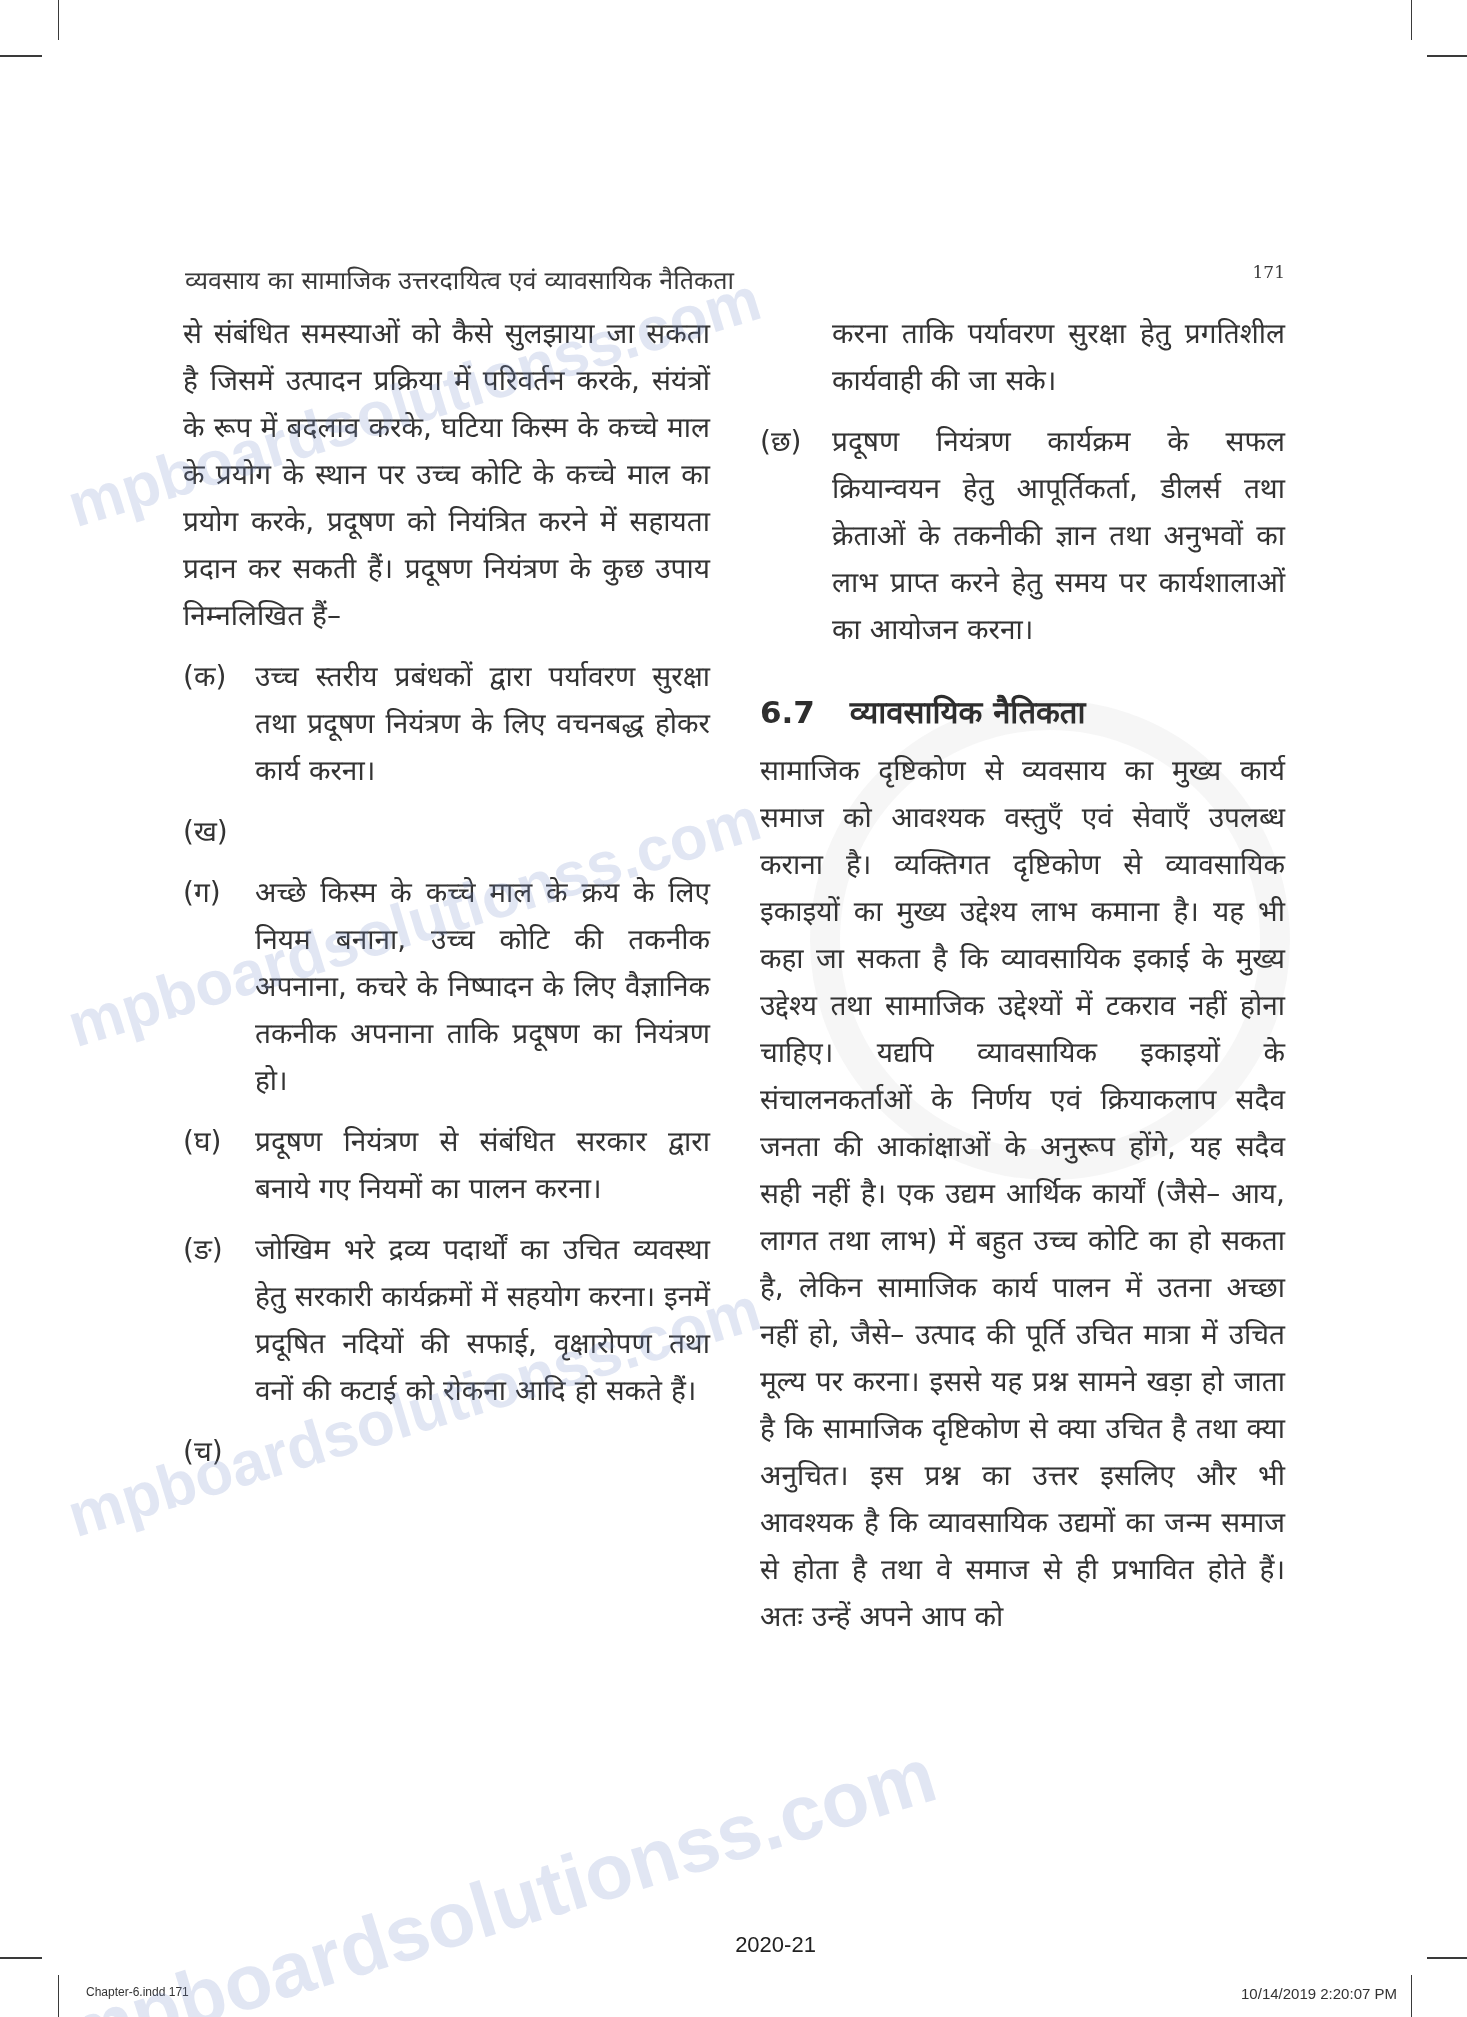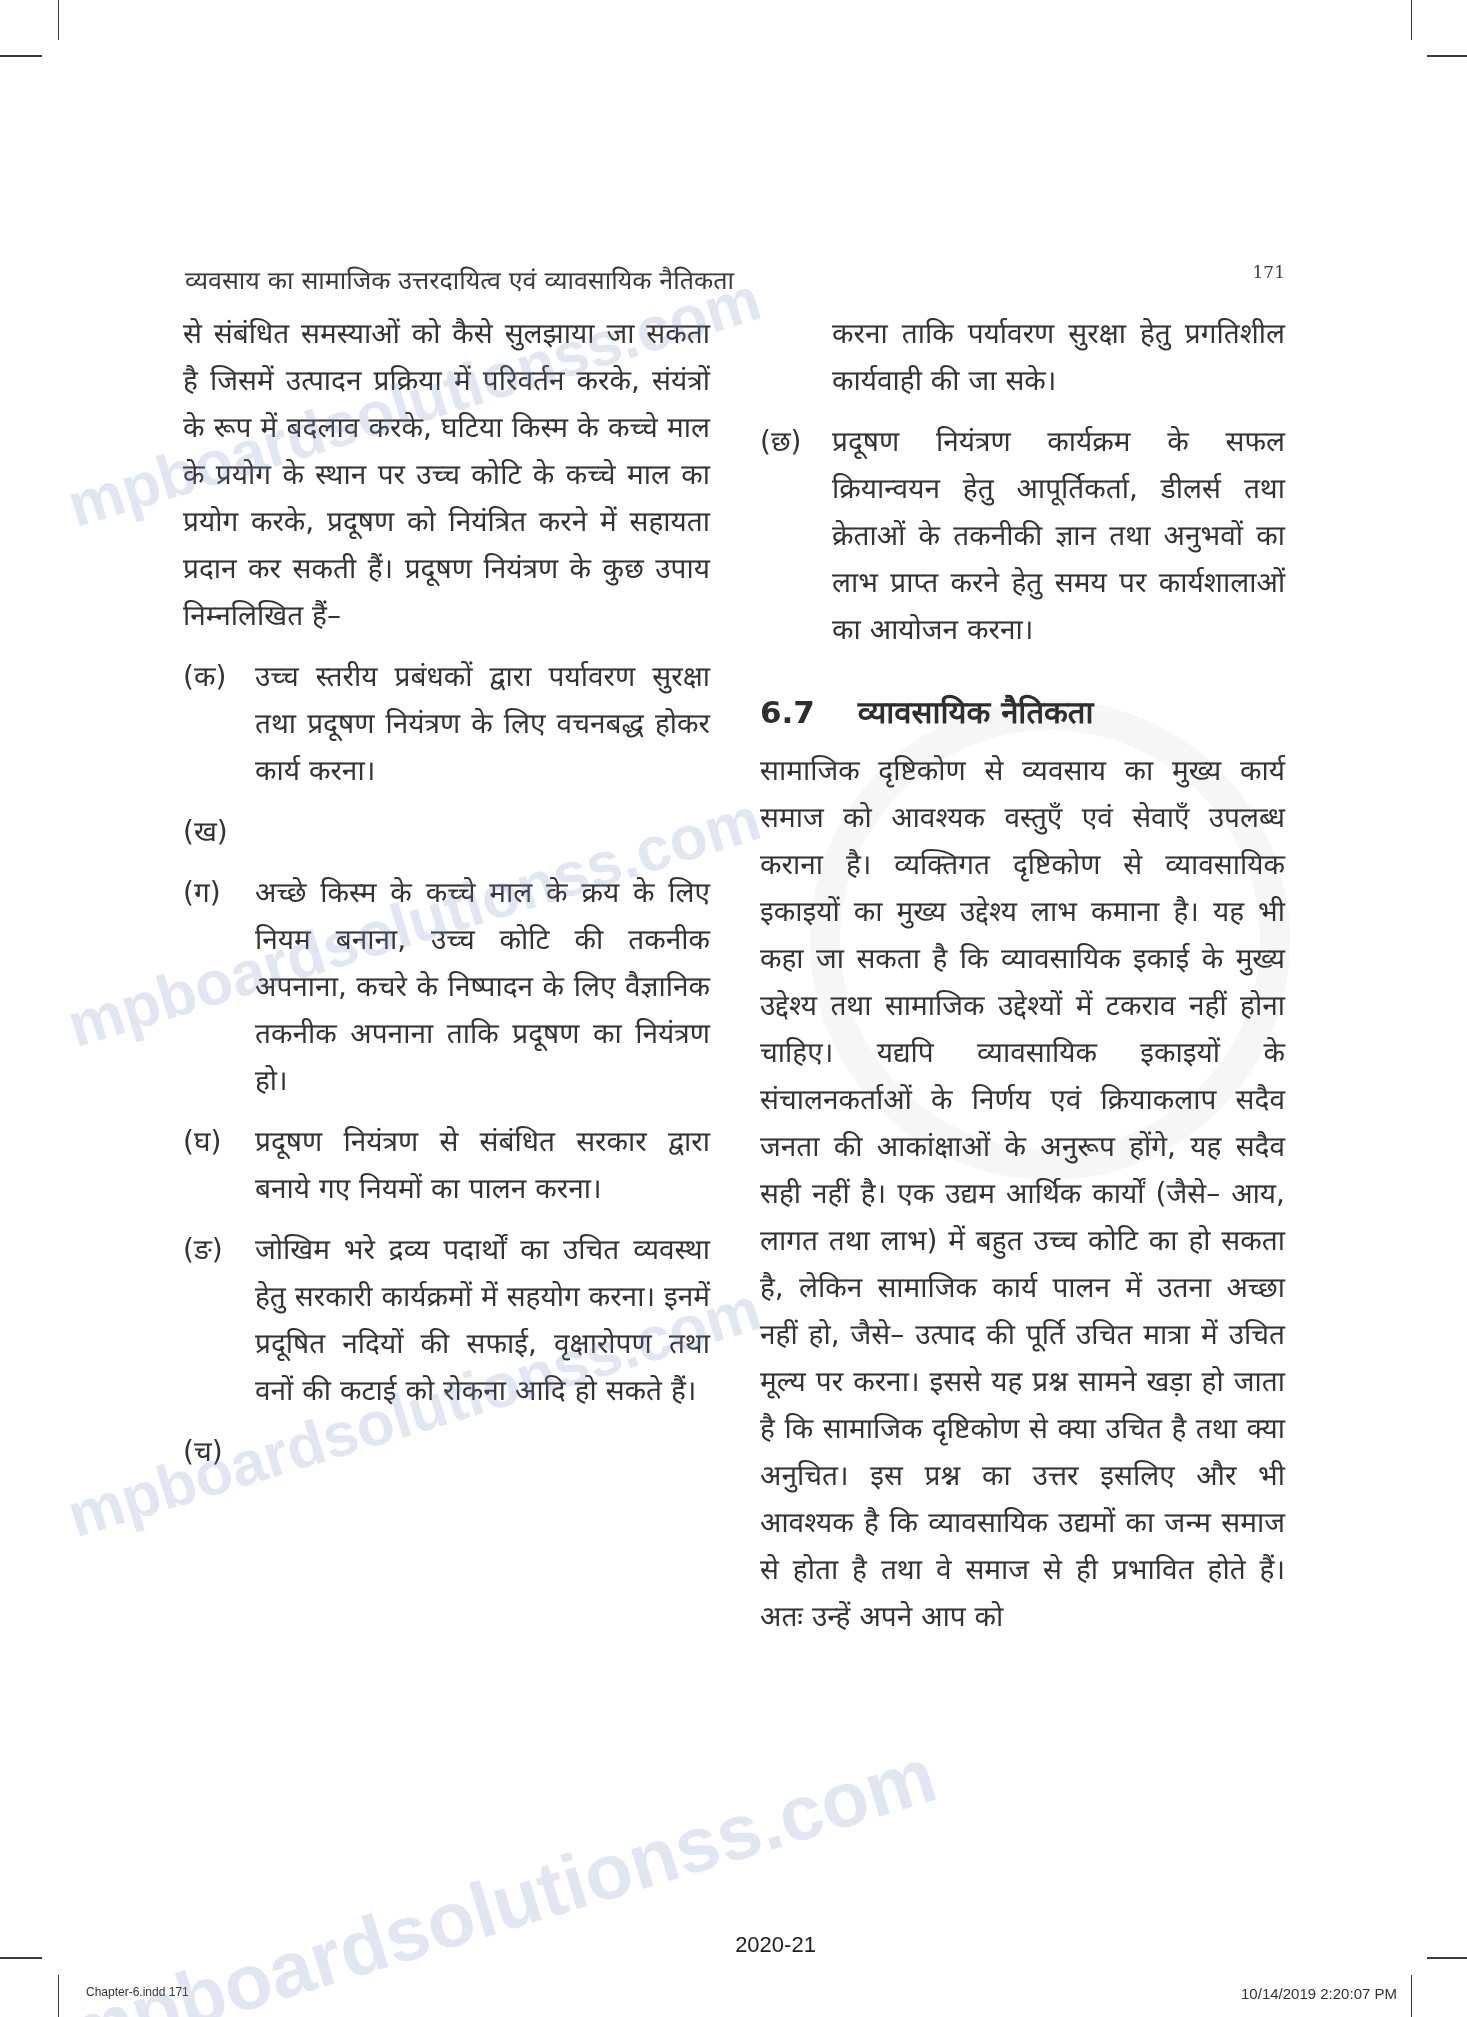--- a/index.html
+++ b/index.html
@@ -23,21 +23,21 @@
   .col-right { left: 760px; top: 310px; width: 525px; }
   .para { text-align: justify; text-align-last: left; margin: 0; }
   .item { display: flex; margin-top: 14px; }
   .item .marker { width: 72px; flex: 0 0 72px; white-space: pre; }
   .item .body { flex: 1; text-align: justify; }
   .cont { padding-left: 72px; text-align: justify; }
   .section-heading {
     margin-top: 34px; margin-bottom: 10px;
     font-size: 31px; font-weight: bold; line-height: 50px; color: #2e2e2e;
   }
-  .section-heading .num { margin-right: 32px; }
+  .section-heading .num { margin-right: 24px; }
   .footer-year { position: absolute; left: 0; width: 1467px; top: 1932px; text-align: center; font-family: "Liberation Sans", sans-serif; font-size: 22px; color: #222; padding-left: 42px; }
   .slug-left { position: absolute; left: 86px; top: 1985px; font-family: "Liberation Sans", sans-serif; font-size: 12px; color: #333; }
   .slug-right { position: absolute; right: 70px; top: 1985px; font-family: "Liberation Sans", sans-serif; font-size: 15px; color: #333; }
   .watermark {
     position: absolute; font-family: "Liberation Sans", sans-serif; font-weight: bold;
     color: rgba(120, 140, 200, 0.22); white-space: nowrap; transform-origin: left bottom;
     pointer-events: none;
   }
   .stamp {
     position: absolute; left: 810px; top: 700px; width: 420px; height: 420px;

